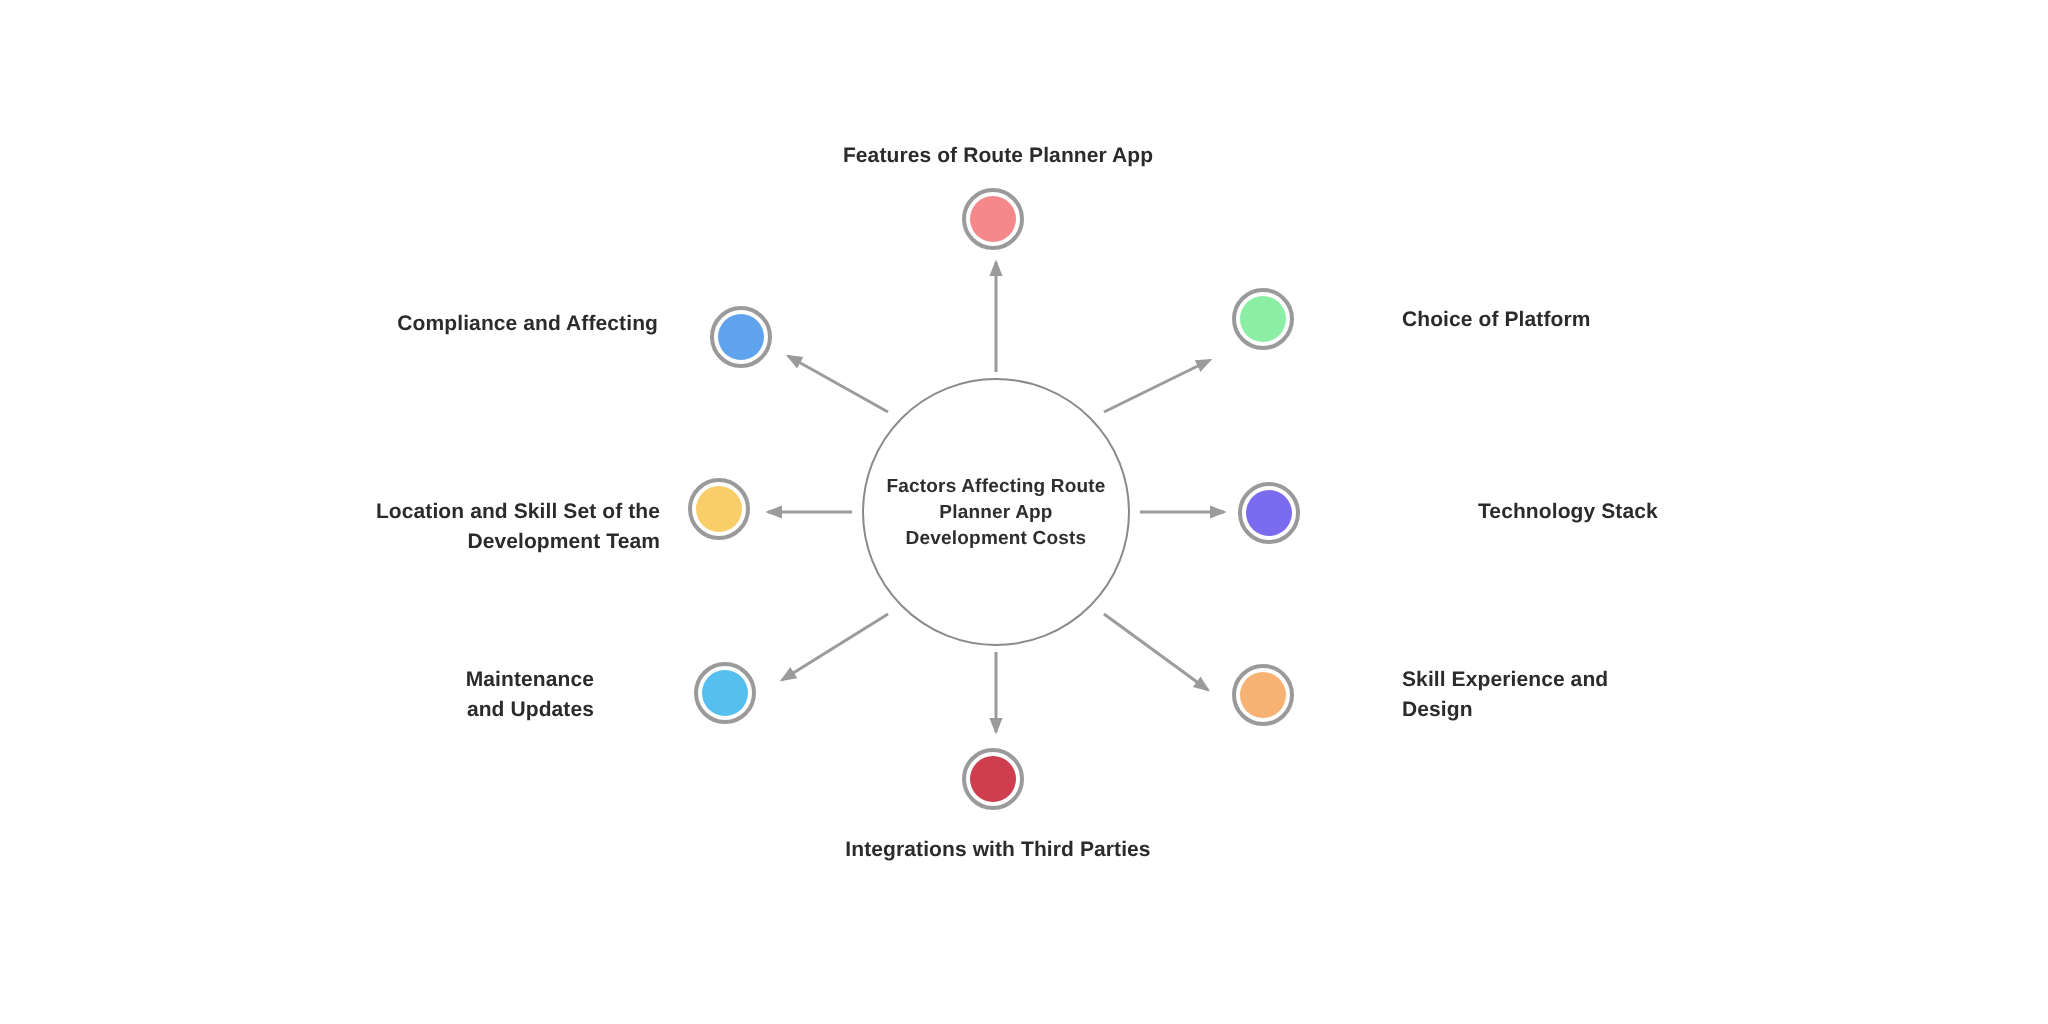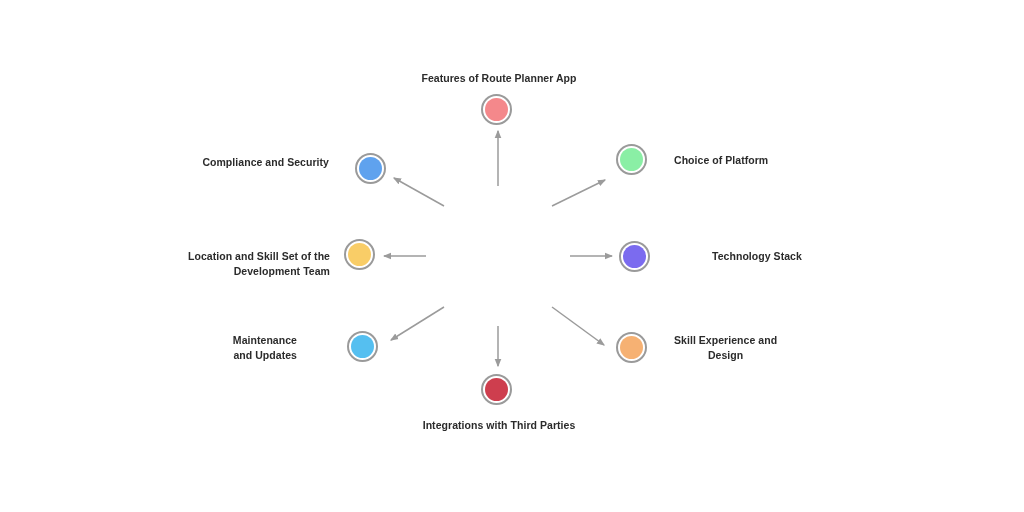--- a/index.html
+++ b/index.html
@@ -68,21 +68,21 @@
   }
   .label {
     position: absolute;
     font-size: 10.5px;
     line-height: 14.5px;
     font-weight: 700;
     color: #2b2b2b;
     letter-spacing: 0.05px;
     white-space: pre-line;
   }
-  .label.right { text-align: center; }
+  .label.right { text-align: left; margin-left: 27px; }
   .label.left  { text-align: right; }
   .label.center{ text-align: center; }
 </style>
 </head>
 <body>
 
 <div id="canvas">
 
   <svg id="arrow-layer" viewBox="0 0 1024 512" xmlns="http://www.w3.org/2000/svg">
       <defs>
@@ -93,20 +93,23 @@
       <line x1="498" y1="186" x2="498" y2="131" stroke="#9b9b9b" stroke-width="1.5" marker-end="url(#ah)"></line>
       <line x1="552" y1="206" x2="605" y2="180" stroke="#9b9b9b" stroke-width="1.5" marker-end="url(#ah)"></line>
       <line x1="570" y1="256" x2="612" y2="256" stroke="#9b9b9b" stroke-width="1.5" marker-end="url(#ah)"></line>
       <line x1="552" y1="307" x2="604" y2="345" stroke="#9b9b9b" stroke-width="1.5" marker-end="url(#ah)"></line>
       <line x1="498" y1="326" x2="498" y2="366" stroke="#9b9b9b" stroke-width="1.5" marker-end="url(#ah)"></line>
       <line x1="444" y1="307" x2="391" y2="340" stroke="#9b9b9b" stroke-width="1.5" marker-end="url(#ah)"></line>
       <line x1="426" y1="256" x2="384" y2="256" stroke="#9b9b9b" stroke-width="1.5" marker-end="url(#ah)"></line>
       <line x1="444" y1="206" x2="394" y2="178" stroke="#9b9b9b" stroke-width="1.5" marker-end="url(#ah)"></line>
     </svg>
 
+  <div class="hub">
+    <div class="hub-text">Factors Affecting Route Planner App Development Costs</div>
+  </div>
 
   <div id="nodes">
       <div class="node" style="left: 481px; top: 94px; border-color: rgb(154, 154, 154);">
         <div class="node-fill" style="background: rgb(244, 136, 139);"></div>
       </div>
       <div class="label center" style="top: 71px; left: 0px; width: 1024px; text-align: center; transform: translateX(-13px);">Features of Route Planner App</div>
       <div class="node" style="left: 616px; top: 144px; border-color: rgb(154, 154, 154);">
         <div class="node-fill" style="background: rgb(138, 239, 165);"></div>
       </div>
       <div class="label right" style="top: 153px; left: 674px;">Choice of Platform</div>
@@ -129,16 +132,16 @@
       <div class="label left" style="top: 333px; right: 727px;">Maintenance
 and Updates</div>
       <div class="node" style="left: 344px; top: 239px; border-color: rgb(154, 154, 154);">
         <div class="node-fill" style="background: rgb(249, 205, 103);"></div>
       </div>
       <div class="label left" style="top: 249px; right: 694px;">Location and Skill Set of the
 Development Team</div>
       <div class="node" style="left: 355px; top: 153px; border-color: rgb(154, 154, 154);">
         <div class="node-fill" style="background: rgb(95, 162, 238);"></div>
       </div>
-      <div class="label left" style="top: 155px; right: 695px;">Compliance and Security</div>
+      <div class="label left" style="top: 155px; right: 695px;">Compliance and Affecting</div>
     </div>
 
 </div>
 
 </body></html>

